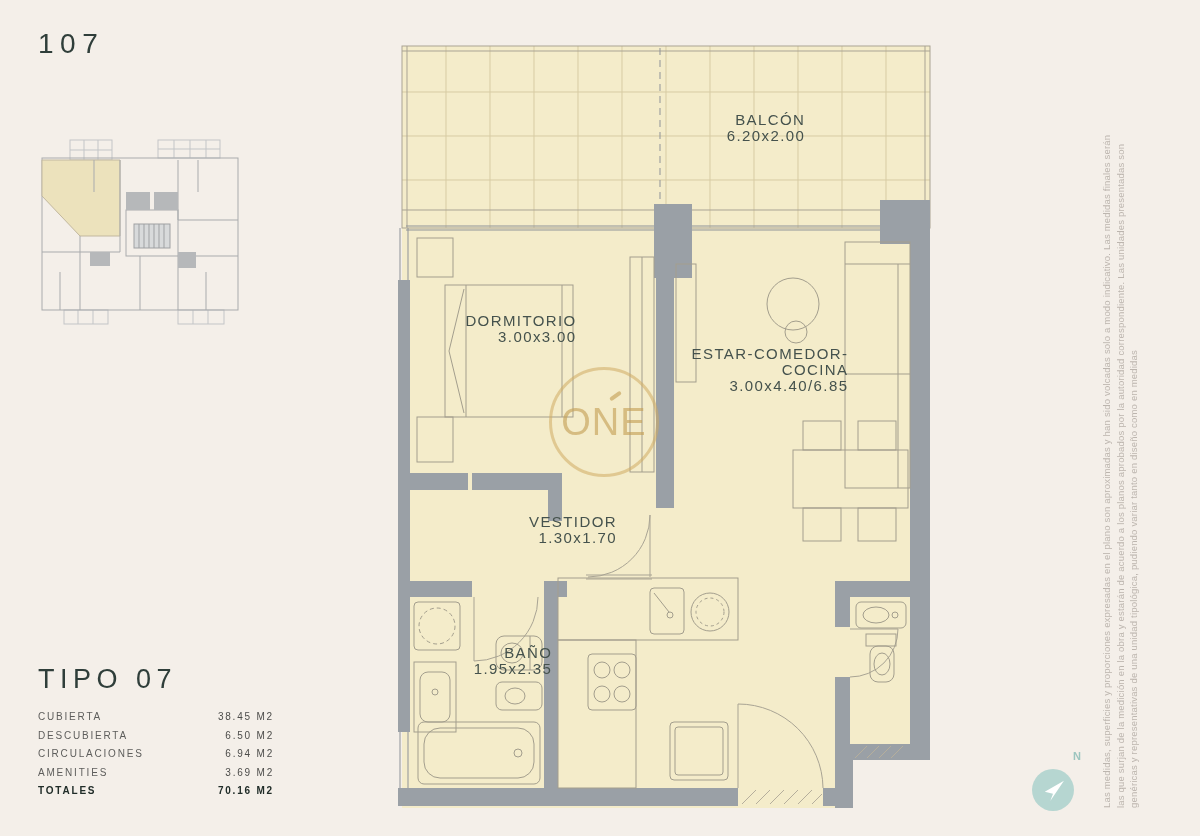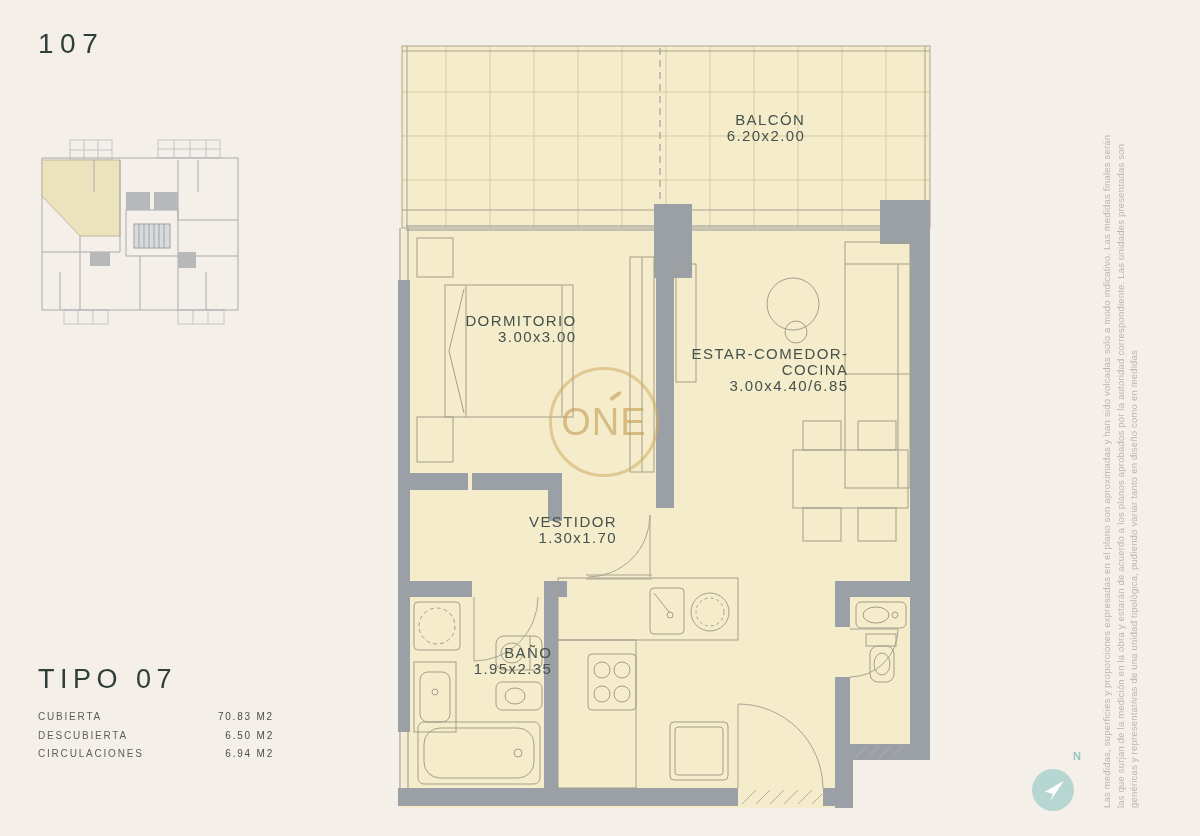--- a/index.html
+++ b/index.html
@@ -317,29 +317,37 @@
 
 <div class="abs one-logo">
   <span class="word">ONE</span>
   <span class="accent"></span>
 </div>
 
 <div class="abs type-title">TIPO 07</div>
 <div class="abs area-table">
   <div class="area-row">
     <span>CUBIERTA</span>
-    <span class="val">70.83 M2</span>
+    <span class="val">38.45 M2</span>
   </div>
   <div class="area-row">
     <span>DESCUBIERTA</span>
     <span class="val">6.50 M2</span>
   </div>
   <div class="area-row">
     <span>CIRCULACIONES</span>
     <span class="val">6.94 M2</span>
+  </div>
+  <div class="area-row">
+    <span>AMENITIES</span>
+    <span class="val">3.69 M2</span>
+  </div>
+  <div class="area-row total">
+    <span>TOTALES</span>
+    <span class="val">70.16 M2</span>
   </div>
 </div>
 
 <div class="abs disclaimer">
   <div>Las medidas, superficies y proporciones expresadas en el plano son aproximadas y han sido volcadas solo a modo indicativo. Las medidas finales serán</div>
   <div>las que surjan de la medición en la obra y estarán de acuerdo a los planos aprobados por la autoridad correspondiente. Las unidades presentadas son</div>
   <div>genéricas y representativas de una unidad tipológica, pudiendo variar tanto en diseño como en medidas</div>
 </div>
 
 <div class="abs compass-circle">

